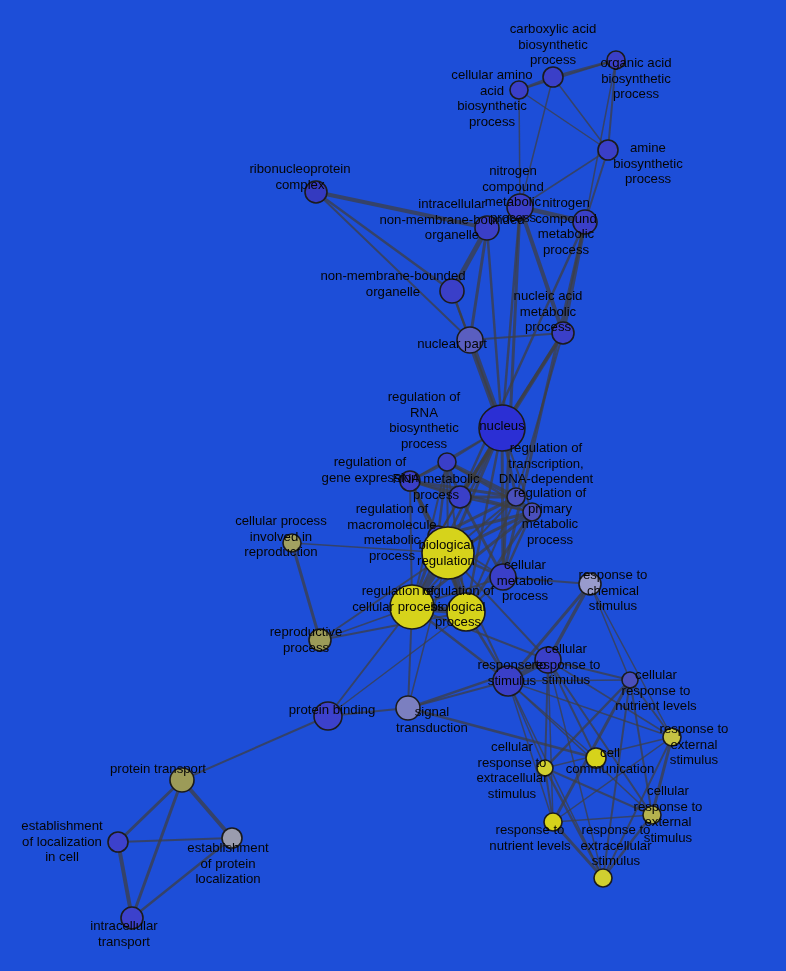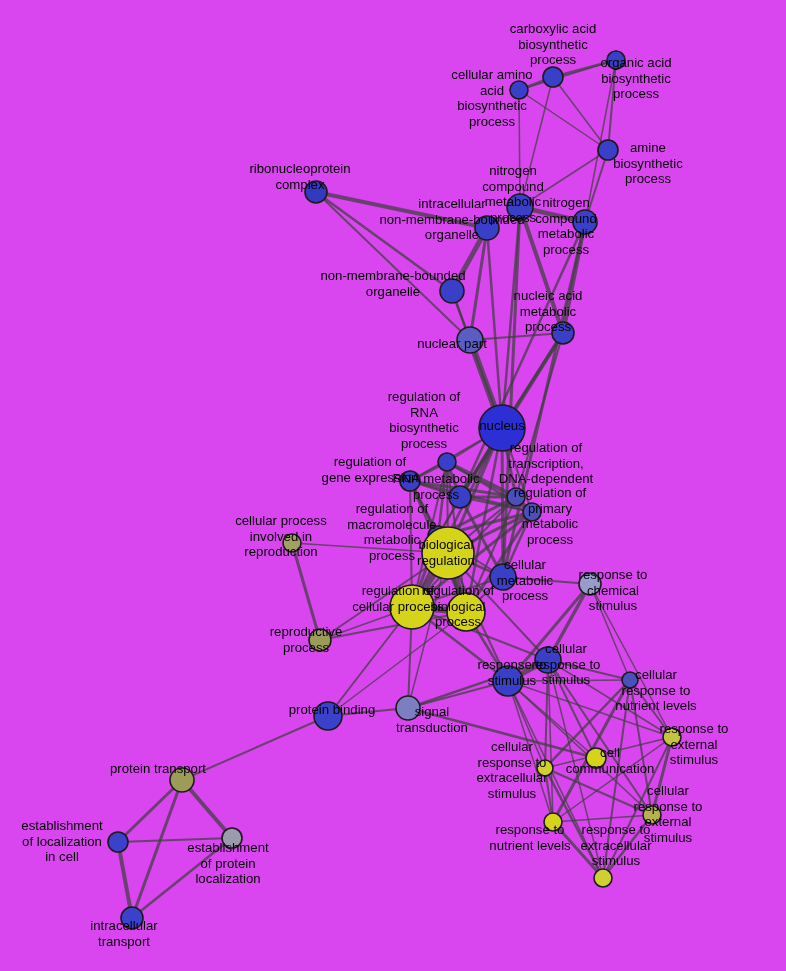--- a/index.html
+++ b/index.html
@@ -1,19 +1,19 @@
 <!DOCTYPE html>
 <html><head>
 <meta charset="utf-8">
 <style>
   html,body{margin:0;padding:0;background:#ffffff;}
   .stage{
     position:relative;
     width:786px;height:971px;
-    background:#d946ef;
+    background:#1d4ed8;
     overflow:hidden;
     font-family:"Liberation Sans",sans-serif;
   }
   svg{display:block;}
   .edge{stroke:#3f3f3f;stroke-opacity:0.72;stroke-linecap:round;}
   .node{stroke:#1b1b1b;stroke-width:1.6;}
   .node-label{font-family:"Liberation Sans",sans-serif;font-size:13.2px;fill:#050505;}
 </style>
 </head>
 <body>

